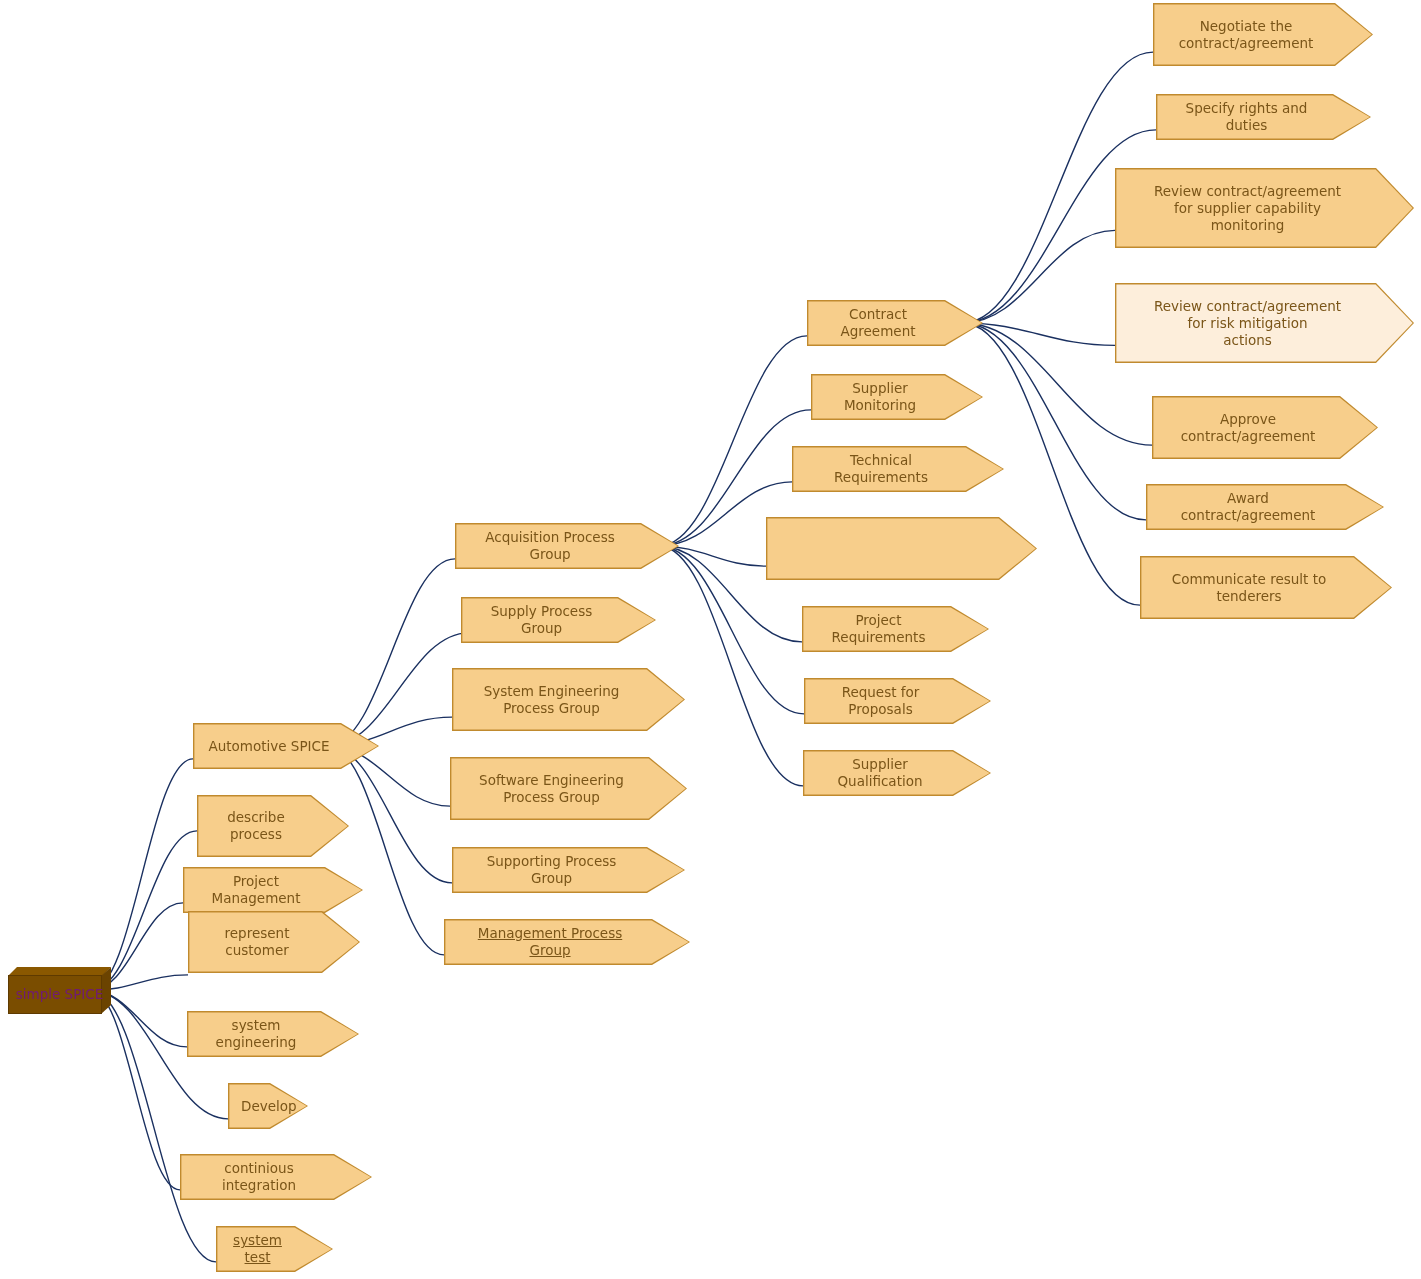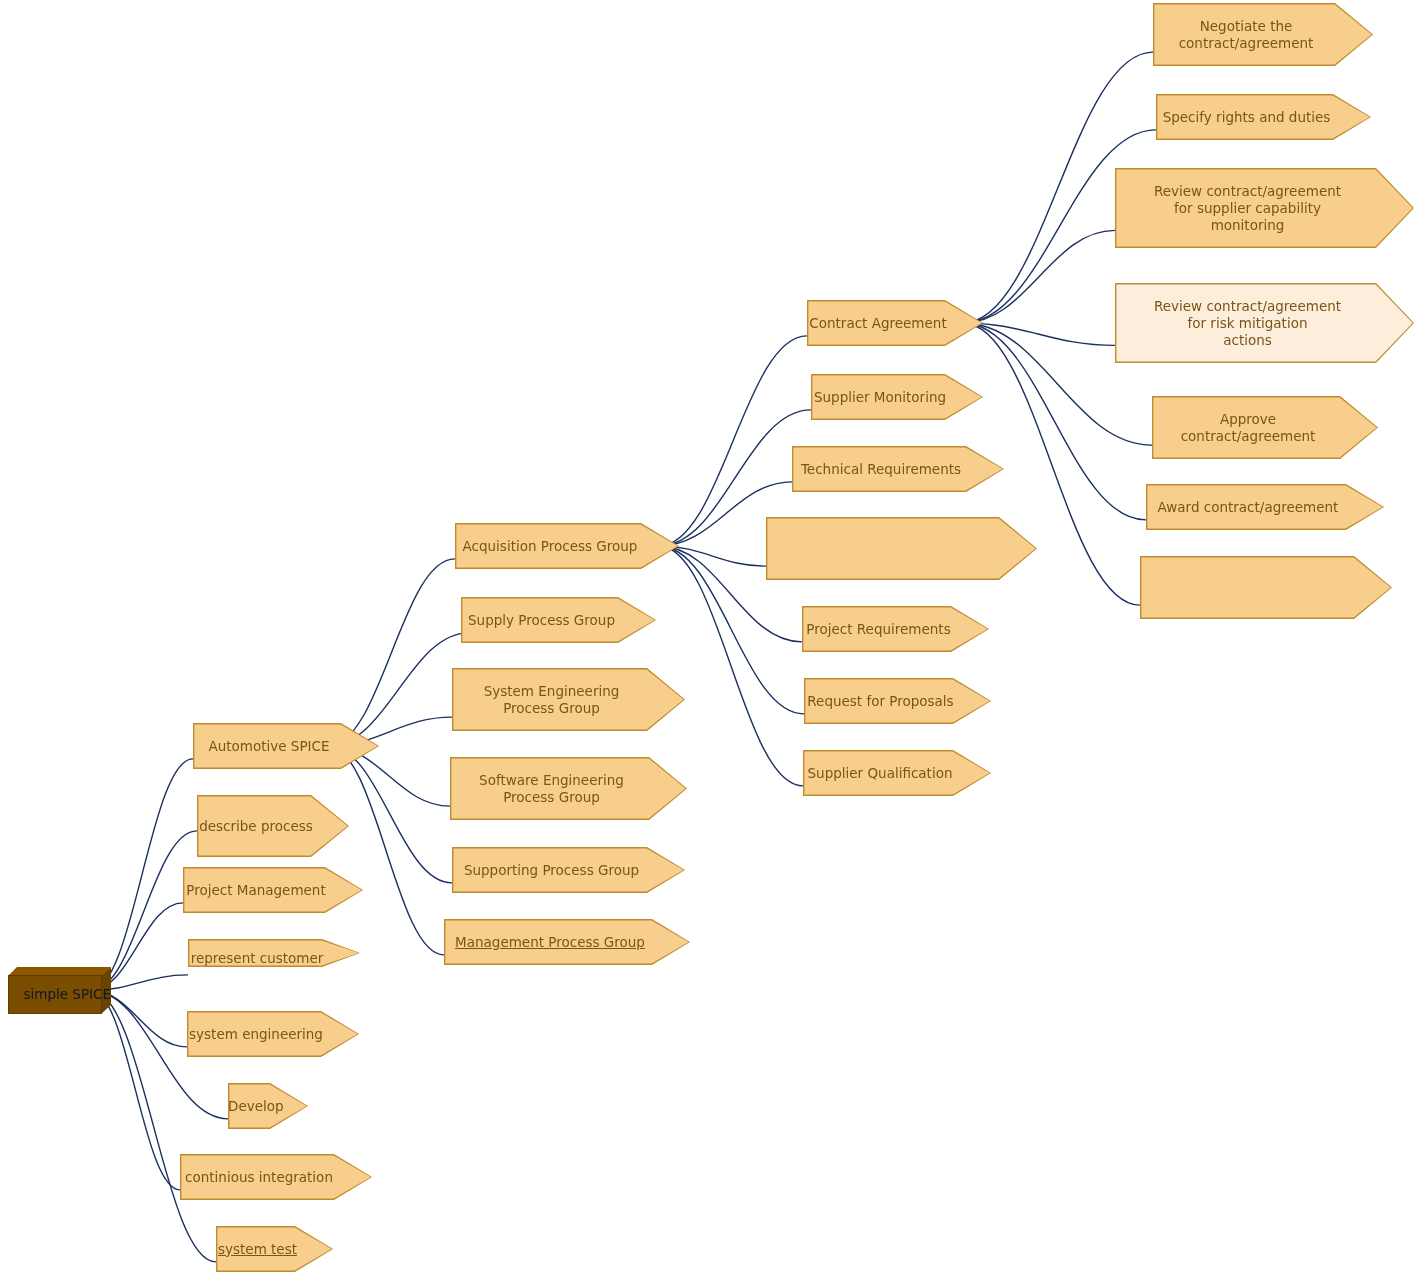--- a/index.html
+++ b/index.html
@@ -39,21 +39,21 @@
     padding-right: 34px;
     padding-left: 6px;
     background: #F5C87D;
     border: 1.3px solid #C08A2E;
     z-index: 2;
   }
   
   .node.arrow {
     border: none;
     background: none;
-    padding: 0;
+    padding: 13px;
   }
   .node.arrow .shape {
     position: absolute;
     left: 0; top: 0; right: 0; bottom: 0;
     background: #C08A2E;
     clip-path: polygon(0 0, calc(100% - 38px) 0, 100% 50%, calc(100% - 38px) 100%, 0 100%);
   }
   .node.arrow .shape::after {
     content: "";
     position: absolute;
@@ -94,23 +94,23 @@
   .node.box3d .side {
     position: absolute;
     right: 0; top: 0; width: 10px; bottom: 0;
     background: #6B4300;
     clip-path: polygon(0 9px, 100% 0, 100% calc(100% - 9px), 0 100%);
   }
   .node.box3d .label {
     position: relative;
     z-index: 2;
     width: 100%;
-    color: #0f172a;
+    color: #701a75;
     font-size: 13.5px;
-    text-align: right;
+    text-align: center;
     padding-top: 8px;
     box-sizing: border-box;
   }
 </style>
 </head>
 <body>
 
 <div id="canvas">
   <svg id="edges" viewBox="0 0 1421 1279">
       <path d="M 91 990.5 C 133.84 990.5, 150.16 758.88, 193 758.88" fill="none" stroke="#1A3060" stroke-width="1.4"></path>
@@ -168,21 +168,21 @@
       <path d="M 963 323 C 1039.86 323, 1069.14 519.88, 1146 519.88" fill="none" stroke="#1A3060" stroke-width="1.4"></path>
       <rect x="957" y="317" width="12" height="12" fill="#122B52" transform="rotate(45 963 323)"></rect>
       <path d="M 963 323 C 1037.34 323, 1065.66 605.14, 1140 605.14" fill="none" stroke="#1A3060" stroke-width="1.4"></path>
       <rect x="957" y="317" width="12" height="12" fill="#122B52" transform="rotate(45 963 323)"></rect>
     </svg>
   <div id="node-layer">
       <div class="node box3d" style="left: 8px; top: 967px; width: 103px; height: 47px;"><div class="top"></div><div class="side"></div><div class="face"></div><div class="label">simple SPICE</div></div>
       <div class="node arrow" style="left: 193px; top: 723px; width: 186px; height: 46px;"><div class="shape"></div><div class="label">Automotive SPICE</div></div>
       <div class="node arrow" style="left: 197px; top: 795px; width: 152px; height: 62px;"><div class="shape"></div><div class="label">describe process</div></div>
       <div class="node arrow" style="left: 183px; top: 867px; width: 180px; height: 46px;"><div class="shape"></div><div class="label">Project Management</div></div>
-      <div class="node arrow" style="left: 188px; top: 939px; width: 172px; height: 28px; align-items: flex-end;"><div class="shape"></div><div class="label">represent customer</div></div>
+      <div class="node arrow" style="left: 188px; top: 911px; width: 172px; height: 62px;"><div class="shape"></div><div class="label">represent customer</div></div>
       <div class="node arrow" style="left: 187px; top: 1011px; width: 172px; height: 46px;"><div class="shape"></div><div class="label">system engineering</div></div>
       <div class="node arrow" style="left: 228px; top: 1083px; width: 80px; height: 46px;"><div class="shape"></div><div class="label">Develop</div></div>
       <div class="node arrow" style="left: 180px; top: 1154px; width: 192px; height: 46px;"><div class="shape"></div><div class="label">continious integration</div></div>
       <div class="node arrow" style="left: 216px; top: 1226px; width: 117px; height: 46px; text-decoration: underline;"><div class="shape"></div><div class="label">system test</div></div>
       <div class="node arrow" style="left: 455px; top: 523px; width: 224px; height: 46px;"><div class="shape"></div><div class="label">Acquisition Process Group</div></div>
       <div class="node arrow" style="left: 461px; top: 597px; width: 195px; height: 46px;"><div class="shape"></div><div class="label">Supply Process Group</div></div>
       <div class="node arrow" style="left: 452px; top: 668px; width: 233px; height: 63px;"><div class="shape"></div><div class="label">System Engineering
 Process Group</div></div>
       <div class="node arrow" style="left: 450px; top: 757px; width: 237px; height: 63px;"><div class="shape"></div><div class="label">Software Engineering
 Process Group</div></div>
@@ -200,15 +200,16 @@
       <div class="node arrow" style="left: 1156px; top: 94px; width: 215px; height: 46px;"><div class="shape"></div><div class="label">Specify rights and duties</div></div>
       <div class="node arrow" style="left: 1115px; top: 168px; width: 299px; height: 80px;"><div class="shape"></div><div class="label">Review contract/agreement
 for supplier capability
 monitoring</div></div>
       <div class="node arrow highlight" style="left: 1115px; top: 283px; width: 299px; height: 80px;"><div class="shape"></div><div class="label">Review contract/agreement
 for risk mitigation
 actions</div></div>
       <div class="node arrow" style="left: 1152px; top: 396px; width: 226px; height: 63px;"><div class="shape"></div><div class="label">Approve
 contract/agreement</div></div>
       <div class="node arrow" style="left: 1146px; top: 484px; width: 238px; height: 46px;"><div class="shape"></div><div class="label">Award contract/agreement</div></div>
-      <div class="node arrow" style="left: 1140px; top: 556px; width: 252px; height: 63px;"><div class="shape"></div></div>
+      <div class="node arrow" style="left: 1140px; top: 556px; width: 252px; height: 63px;"><div class="shape"></div><div class="label">Communicate result to
+tenderers</div></div>
     </div>
 </div>
 
 </body></html>

